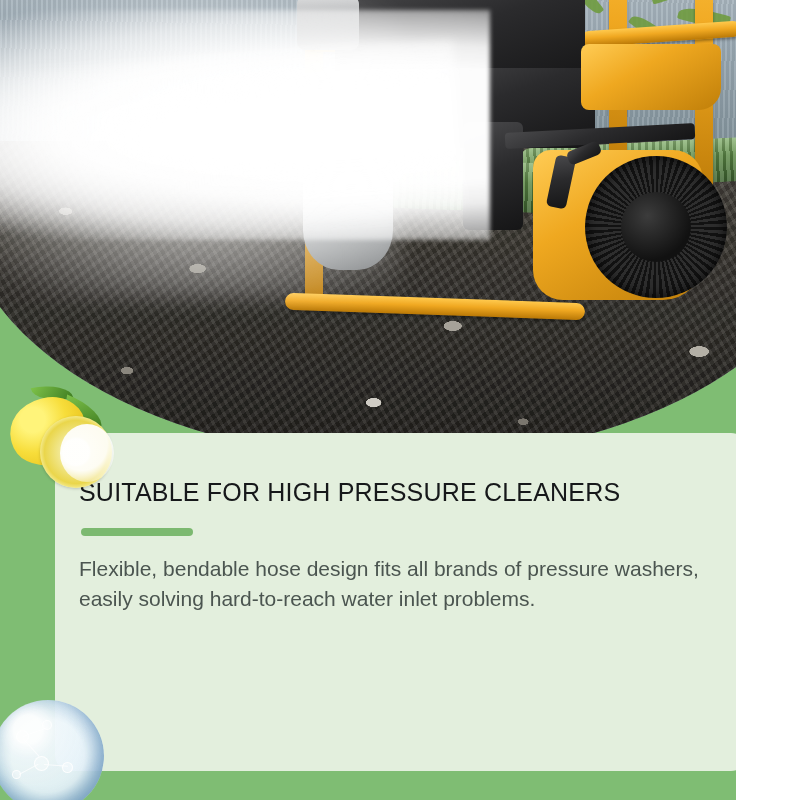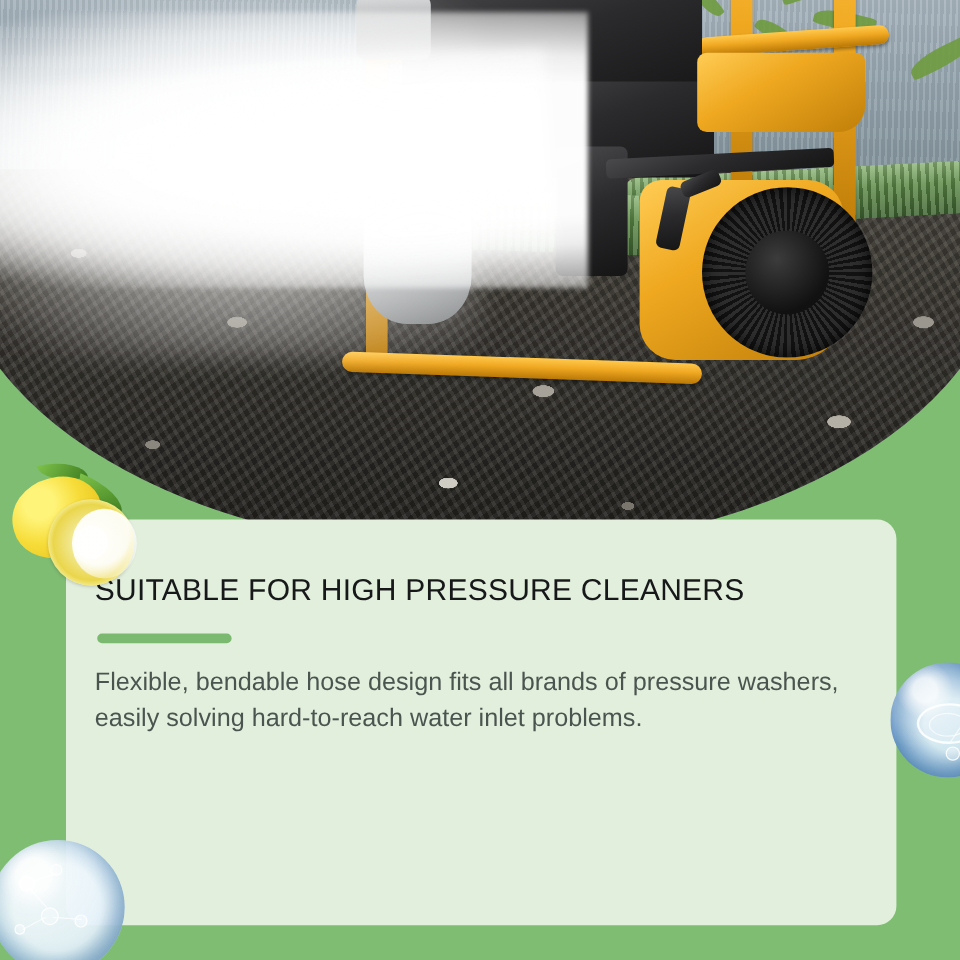--- a/index.html
+++ b/index.html
@@ -4,21 +4,21 @@
 <title>Product Feature Banner</title>
 <style>
   * { box-sizing: border-box; margin: 0; padding: 0; }
   html, body {
     width: 800px; height: 800px;
     overflow: hidden;
     font-family: "Liberation Sans", sans-serif;
   }
   #stage {
     position: relative;
-    width: 800px; height: 800px;
+    width: 736px; height: 800px;
     background: #7fbd73;
     overflow: hidden;
   }
 
   
   .hero-wrap {
     position: absolute;
     left: -40px; top: -110px;
     width: 880px; height: 570px;
     border-radius: 0 0 50% 50% / 0 0 46% 46%;

